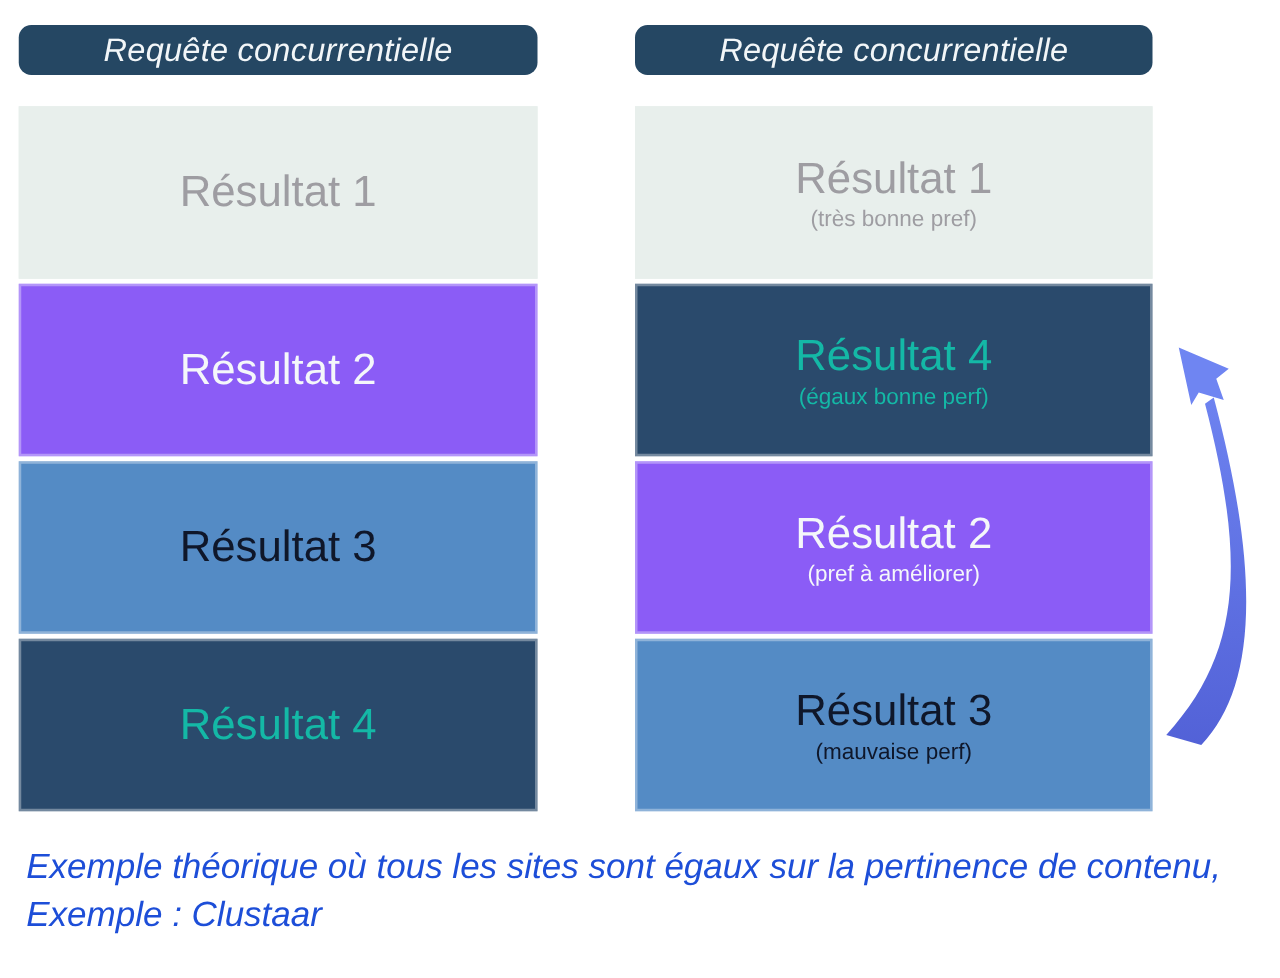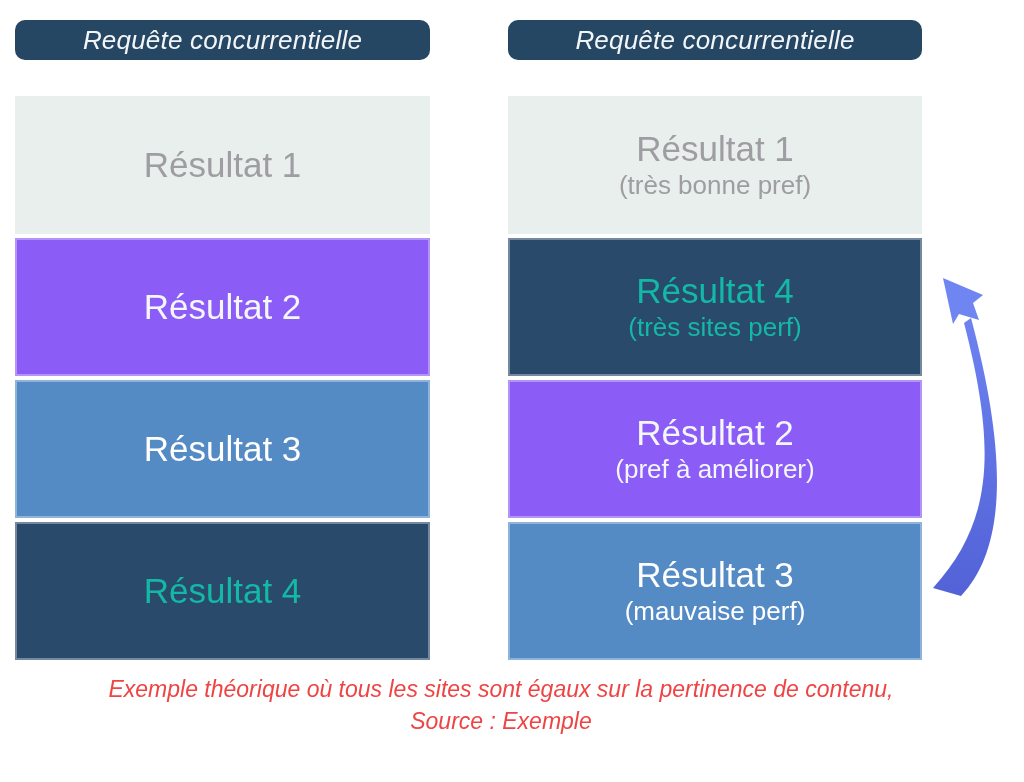--- a/index.html
+++ b/index.html
@@ -7,37 +7,37 @@
     position:relative;width:1024px;height:782px;background:#ffffff;overflow:hidden;
     font-family:"Liberation Sans","DejaVu Sans",sans-serif;
   }
   .column{position:absolute;top:20px;}
   .col-left{left:15px;width:415px;}
   .col-right{left:508px;width:414px;}
   .query-pill{
     height:40px;border-radius:10px;background:#254763;
     display:flex;align-items:center;justify-content:center;
     color:#f2f6f8;font-style:italic;font-size:26px;font-weight:500;
-    letter-spacing:.2px;margin-bottom:36px;box-sizing:border-box;
+    letter-spacing:.2px;margin-bottom:25px;box-sizing:border-box;
   }
   .result-box{
     height:138px;margin-bottom:4px;box-sizing:border-box;
     display:flex;flex-direction:column;align-items:center;justify-content:center;
     text-align:center;border:2px solid rgba(255,255,255,0.35);
   }
   .result-box .title{font-size:35px;font-weight:300;line-height:1.15;}
-  .result-box .subtitle{font-size:26px;font-weight:300;line-height:1.15;margin-top:2px;}
+  .result-box .subtitle{font-size:18px;font-weight:300;line-height:1.15;margin-top:2px;}
   .box-light{background:#e8efec;border-color:#e8efec;color:#9e9da2;}
   .box-steel{background:#8b5cf6;color:#f4f7fa;}
-  .box-medium{background:#548bc5;color:#ffffff;}
+  .box-medium{background:#548bc5;color:#0f172a;}
   .box-navy{background:#2a4a6c;color:#14b8a6;}
   .arrow-wrap{position:absolute;left:925px;top:270px;width:90px;height:340px;}
   .caption{
     position:absolute;left:21px;top:674px;width:960px;
-    font-style:italic;color:#ef4444;font-size:23px;line-height:1.38;text-align:center;
+    font-style:italic;color:#1d4ed8;font-size:28px;line-height:1.38;
   }
   .caption div{white-space:nowrap;}
 </style>
 </head>
 <body>
 
 <div class="canvas">
 
   <div class="column col-left">
     <div class="query-pill">
@@ -60,21 +60,21 @@
   <div class="column col-right">
     <div class="query-pill">
       <span>Requête concurrentielle</span>
     </div>
     <div class="result-box box-light">
       <span class="title">Résultat 1</span>
       <span class="subtitle">(très bonne pref)</span>
     </div>
     <div class="result-box box-navy">
       <span class="title">Résultat 4</span>
-      <span class="subtitle">(très sites perf)</span>
+      <span class="subtitle">(égaux bonne perf)</span>
     </div>
     <div class="result-box box-steel">
       <span class="title">Résultat 2</span>
       <span class="subtitle">(pref à améliorer)</span>
     </div>
     <div class="result-box box-medium">
       <span class="title">Résultat 3</span>
       <span class="subtitle">(mauvaise perf)</span>
     </div>
   </div>
@@ -89,16 +89,16 @@
       </defs>
 
       <path d="M 36 326 C 80 280, 84 190, 46 48 L 39 53 C 72 180, 68 252, 8 318 Z" fill="url(#arrowGrad)"></path>
 
       <polygon points="18,8 58,25 48,33 54,50 34,44 28,54" fill="#6f85f2"></polygon>
     </svg>
   </div>
 
   <div class="caption">
     <div>Exemple théorique où tous les sites sont égaux sur la pertinence de contenu,</div>
-    <div>Source : Exemple</div>
+    <div>Exemple : Clustaar</div>
   </div>
 
 </div>
 
 </body></html>

